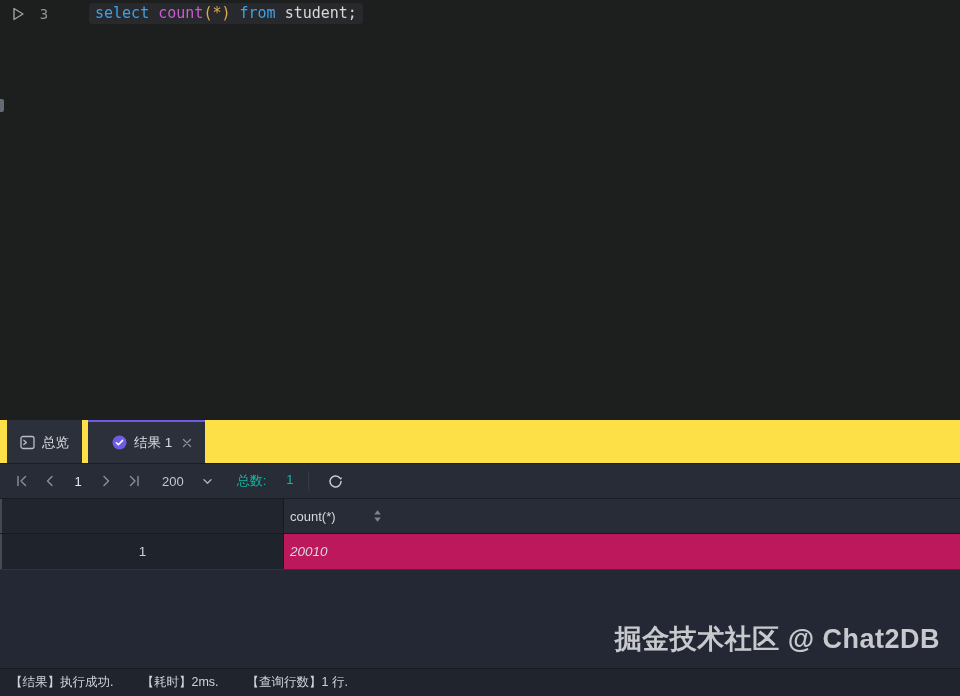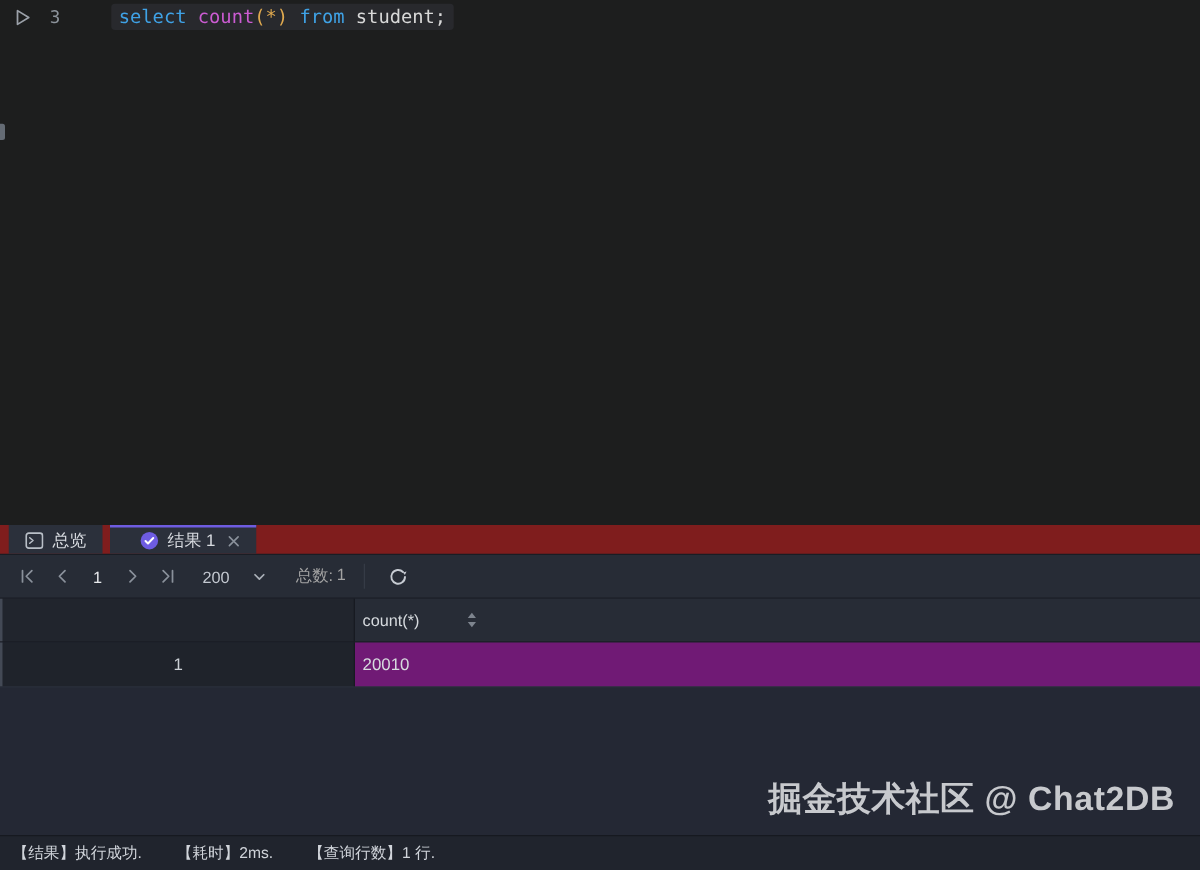--- a/index.html
+++ b/index.html
@@ -14,44 +14,44 @@
   .editor-line { display:flex; align-items:center; height:24px; padding-top:3px; }
   .run-btn { width:18px; height:18px; margin-left:9px; display:flex; align-items:center; justify-content:center; cursor:pointer; }
   .line-num { width:34px; text-align:center; color:#8d949c; font:14px "DejaVu Sans Mono", monospace; }
   .code {
     margin-left:28px; font:15px "DejaVu Sans Mono", monospace;
     background:#28292d; padding:1px 6px 2px 6px; border-radius:3px; white-space:pre;
   }
   .side-handle { position:absolute; left:0; top:99px; width:4px; height:13px; background:#646b74; border-radius:0 2px 2px 0; }
   
   .panel { position:absolute; top:420px; left:0; right:0; bottom:0; display:flex; flex-direction:column; background:#242834; }
-  .tabbar { height:24px; background:#7f1d1d; display:flex; align-items:stretch; border-bottom:1px solid #1a1d24; }
+  .tabbar { height:44px; background:#fde047; display:flex; align-items:stretch; border-bottom:1px solid #1a1d24; }
   .tab {
     display:flex; align-items:center; gap:7px; padding:0 13px; margin-right:6px;
     background:#2b303b; border-top:2px solid transparent; font-size:13.5px; color:#d8dbe0; cursor:pointer;
   }
   .tab.first { margin-left:7px; }
   .tab.active { border-top:2px solid var(--accent);padding-left:24px; }
   .tab-close { display:flex; align-items:center; margin-left:3px; cursor:pointer; }
   .toolbar { height:35px; background:#272c36; display:flex; align-items:center; padding-left:8px; border-bottom:1px solid #1a1d24; font-size:13px; }
   .pg-btn { width:28px; height:24px; display:flex; align-items:center; justify-content:center; cursor:pointer; }
   .page-num { width:28px; text-align:center; color:#e8eaed; }
   .page-size { margin-left:14px; display:flex; align-items:center; gap:18px; color:#c3c8d0; cursor:pointer; }
-  .total { margin-left:24px; color:#a3a3a3; display:flex; gap:3px; }
+  .total { margin-left:24px; color:#14b8a6; display:flex; gap:20px; }
   .v-divider { width:1px; height:20px; background:#353b46; margin:0 14px; }
   .refresh-btn { width:26px; height:24px; display:flex; align-items:center; justify-content:center; cursor:pointer; }
   
   .grid-header { height:35px; display:flex; border-bottom:1px solid #171a21; font-size:13px; }
   .gh-num  { width:284px; background:#21252d; border-left:2px solid #434955; border-right:1px solid #171a21; }
   .gh-data { flex:1; background:#272c36; display:flex; align-items:center; padding-left:6px; color:#d6dade;gap:24px; }
   .sort-ic { margin-left:13px; display:flex; }
   .grid-row { height:36px; display:flex; border-bottom:1px solid #2e3440; font-size:13.5px; }
   .gr-num  { width:284px; background:#1f232b; border-left:2px solid #434955; border-right:1px solid #171a21;
              display:flex; align-items:center; justify-content:center; color:#ccd0d6; }
-  .gr-data { flex:1; background:#701a75; display:flex; align-items:center; padding-left:6px; color:#d6dade; }
+  .gr-data { flex:1; background:#be185d; display:flex; align-items:center; padding-left:6px; color:#d6dade;font-style:italic; }
   .grid-rest { flex:1; background:#242834; }
   
   .statusbar {
     height:28px; background:#20242d; border-top:1px solid #161920;
     display:flex; align-items:center; gap:28px; padding-left:10px;
     font-size:12.5px; color:#d0d4da;
   }
   .watermark {
     position:absolute; right:20px; bottom:39px; font-size:27px; font-weight:700;
     color:#c7c9cd; letter-spacing:0.5px; white-space:nowrap;

